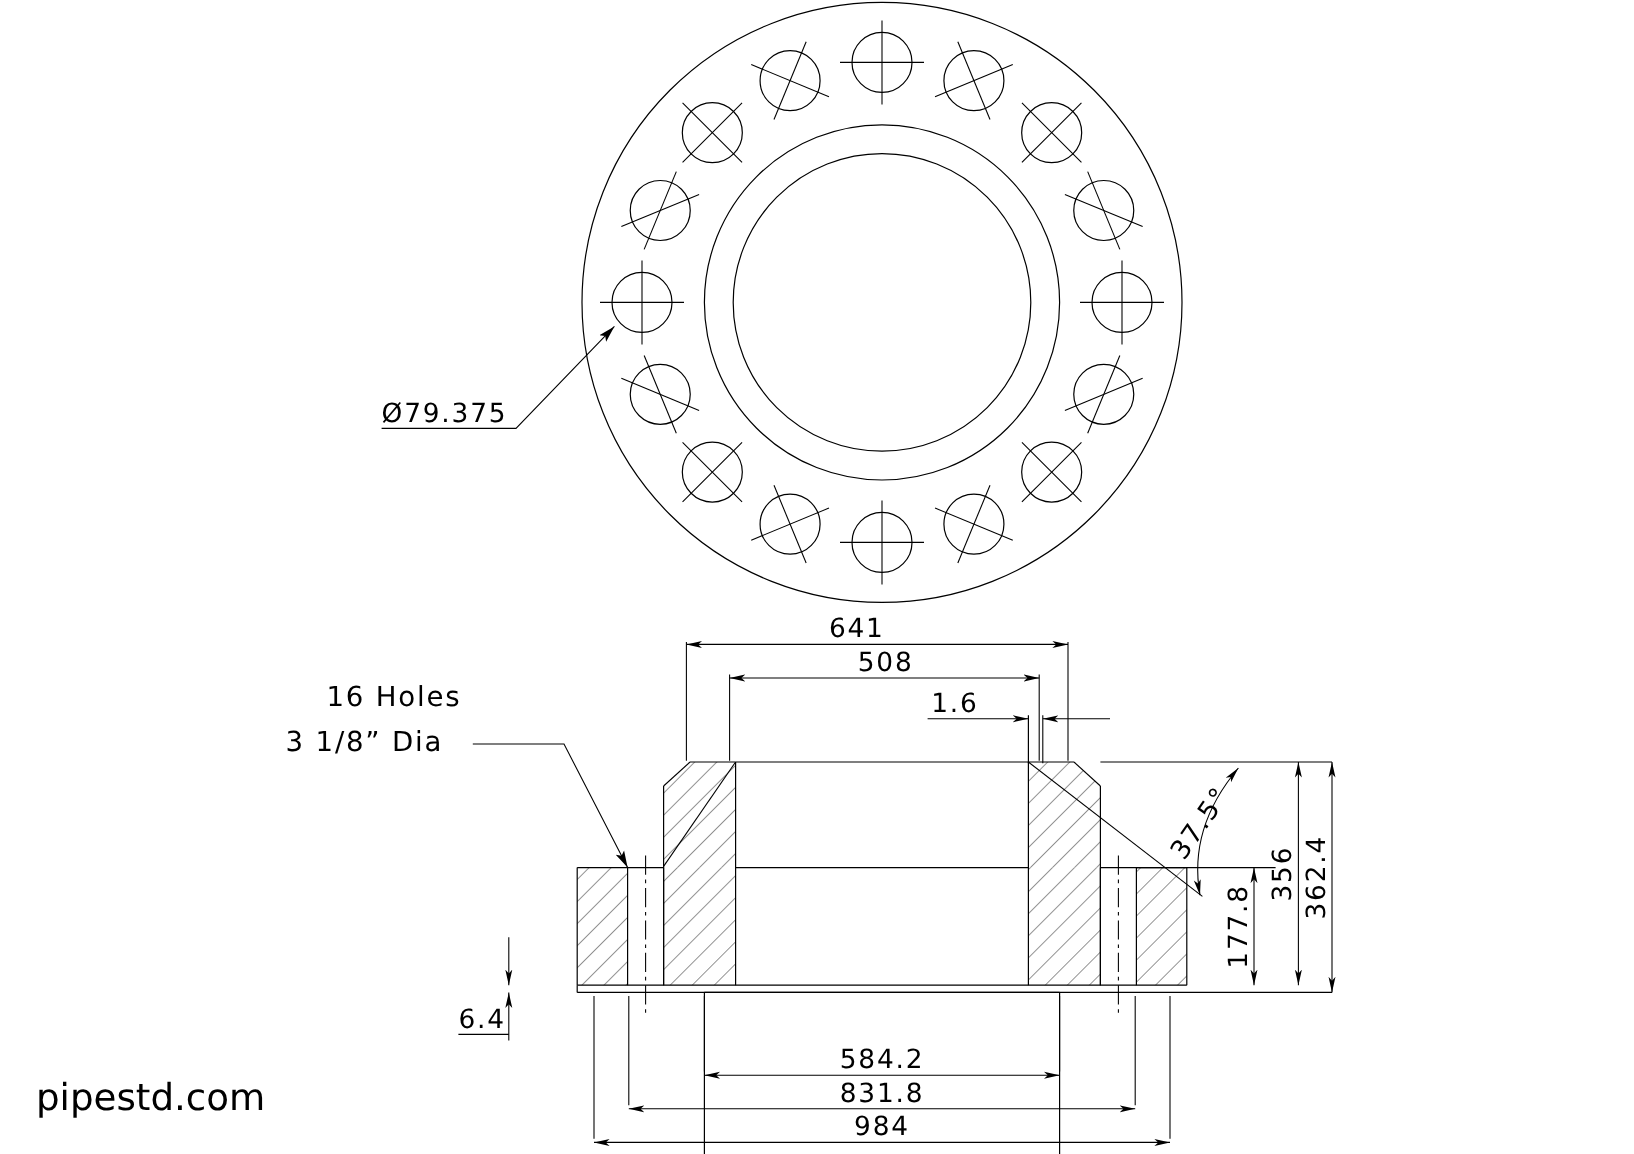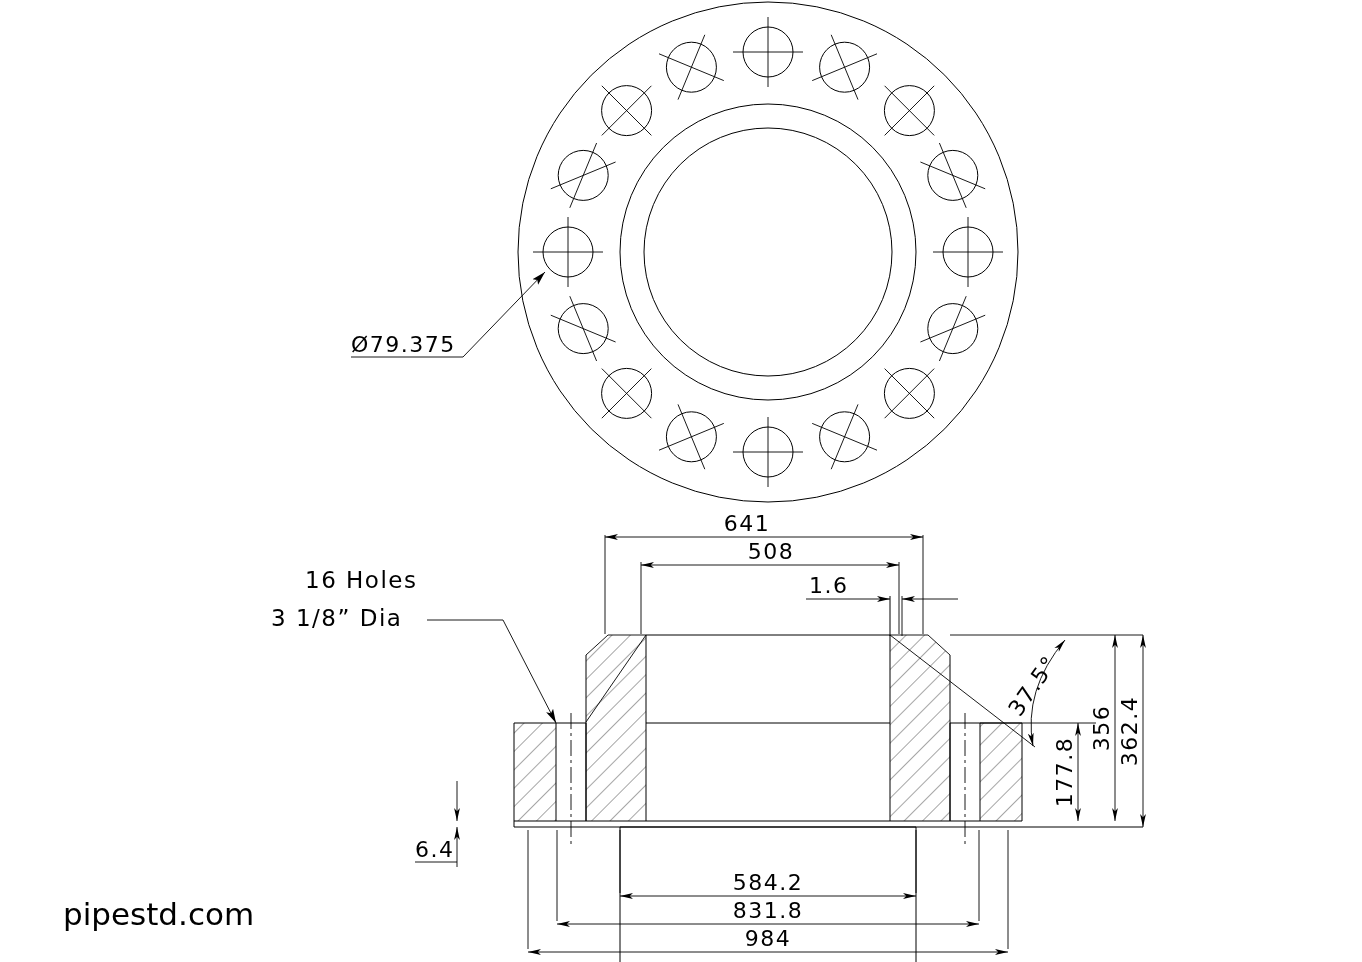--- a/index.html
+++ b/index.html
@@ -14,21 +14,20 @@
     position: relative;
     overflow: hidden;
     font-family: "Liberation Sans", sans-serif;
   }
   #drawing-root {
     position: absolute;
     left: 0;
     top: 0;
     width: 1166px;
     height: 962px;
-    padding-left: 33px;
   }
   svg {
     display: block;
   }
   .ln {
     stroke: #000000;
     stroke-width: 1;
     fill: none;
     vector-effect: non-scaling-stroke;
   }

